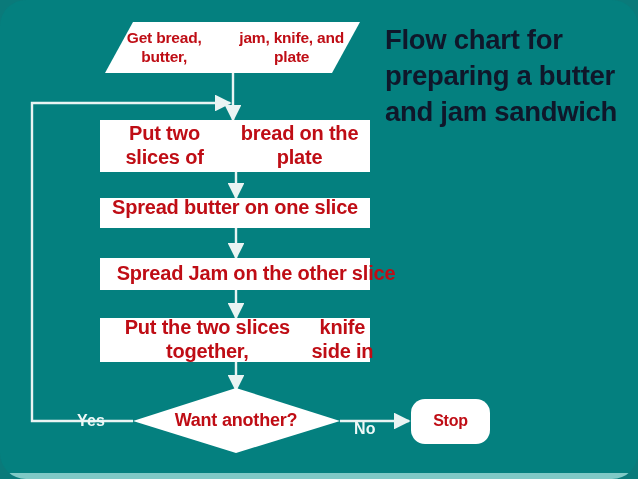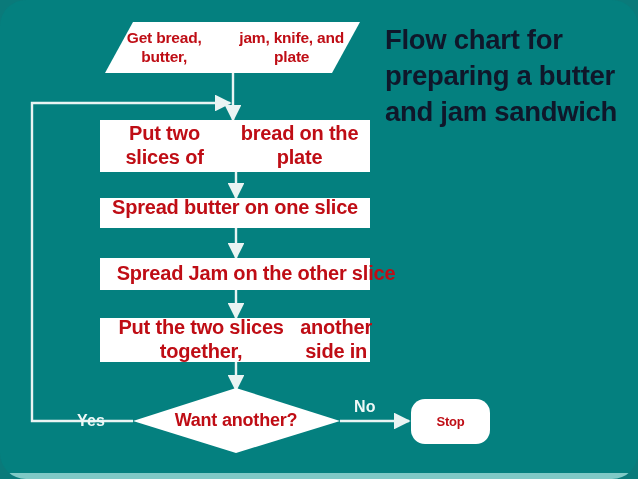--- a/index.html
+++ b/index.html
@@ -39,21 +39,21 @@
     text-align: center;
     color: #bf0d15;
     font-weight: bold;
     line-height: 1.18;
     letter-spacing: -0.2px;
     pointer-events: none;
   }
   .proc-text { font-size: 20px; }
   .io-text   { font-size: 15.5px; }
   .dec-text  { font-size: 18px; }
-  .term-text { font-size: 13px; }
+  .term-text { font-size: 16px; }
 
   .edge-label {
     position: absolute;
     color: #eef8f7;
     font-weight: bold;
     font-size: 16px;
     letter-spacing: 0.1px;
   }
 
   #title {
@@ -122,30 +122,30 @@
     <span>Spread butter on one slice</span>
   </div>
 
   <div class="node-text proc-text" style="left:100px; top:258px; width:312px; height:32px;">
     <span>Spread Jam on the other slice</span>
   </div>
 
   <div class="node-text proc-text" style="left:100px; top:318px; width:270px; height:44px;margin-left:14px;">
     <span>Put the two slices together,</span>
       <br>
-    <span>another side in</span>
+    <span>knife side in</span>
   </div>
 
   <div class="node-text dec-text" style="left:146px; top:399px; width:180px; height:44px;">
     <span>Want another?</span>
   </div>
 
   <div class="node-text term-text" style="left:411px; top:399px; width:79px; height:45px;">
     <span>Stop</span>
   </div>
 
   <div class="edge-label" style="left:77px; top:412px;">Yes</div>
-  <div class="edge-label" style="left:354px; top:398px;">No</div>
+  <div class="edge-label" style="left:354px; top:420px;">No</div>
 
   <div id="title">Flow chart for preparing a butter and jam sandwich</div>
 
   <div id="bottom-strip"></div>
 </div>
 
 </body></html>

